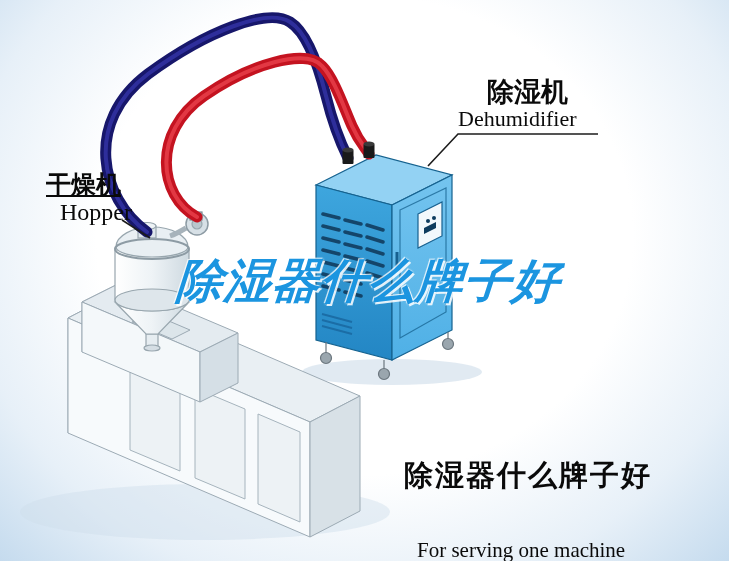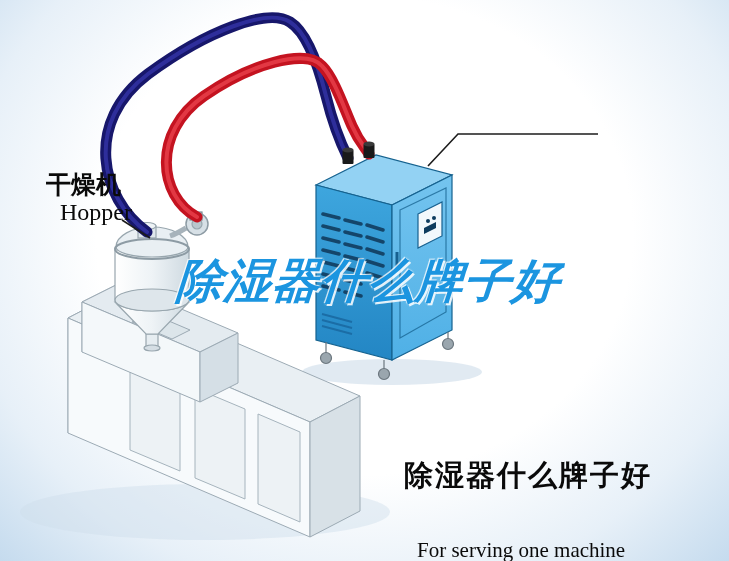--- a/index.html
+++ b/index.html
@@ -5,21 +5,21 @@
   html,body{margin:0;padding:0;}
   body{width:729px;height:561px;overflow:hidden;font-family:"DejaVu Sans",sans-serif;}
   .stage{
     position:relative;width:729px;height:561px;
     background:radial-gradient(ellipse at 50% 42%, #ffffff 0%, #ffffff 52%, #e7f0f8 78%, #c5dbee 100%);
   }
   .stage svg{position:absolute;left:0;top:0;}
   .label{position:absolute;color:#0a0a0a;white-space:nowrap;}
   .zh{font-family:"DejaVu Sans",sans-serif;font-weight:bold;}
   .en{font-family:"Liberation Serif","DejaVu Serif",serif;}
-  .hopper-zh{left:46px;top:168px;font-size:25px;}
+  .hopper-zh{left:46px;top:168px;font-size:25px;text-decoration:underline;}
   .hopper-en{left:60px;top:199px;font-size:24px;}
   .dehum-zh{left:487px;top:74px;font-size:27px;}
   .dehum-en{left:458px;top:106px;font-size:22px;}
   .caption-zh{left:404px;top:456px;font-size:29px;letter-spacing:2px;}
   .caption-en{left:417px;top:496px;font-size:21px;margin-top:42px;}
   .watermark{
     left:176px;top:250px;font-size:47px;font-weight:bold;font-style:italic;
     color:#1b95e0;transform:skewX(-4deg);
     text-shadow:0 0 2px #ffffff,2px 2px 0 rgba(255,255,255,.85),-1px -1px 0 rgba(255,255,255,.7);
     letter-spacing:1px;
@@ -165,18 +165,20 @@
 
     <g stroke="#1c1c1c" stroke-width="1.6" fill="none">
       <path d="M598 134 L458 134 L428 166"></path>
       <path d="M122 220 L150 238"></path>
     </g>
   </svg>
 
   <div class="label zh hopper-zh">干燥机</div>
   <div class="label en hopper-en">Hopper</div>
 
+  <div class="label zh dehum-zh">除湿机</div>
+  <div class="label en dehum-en">Dehumidifier</div>
 
   <div class="label watermark">除湿器什么牌子好</div>
 
   <div class="label zh caption-zh">除湿器什么牌子好</div>
   <div class="label en caption-en">For serving one machine</div>
 </div>
 
 </body></html>

